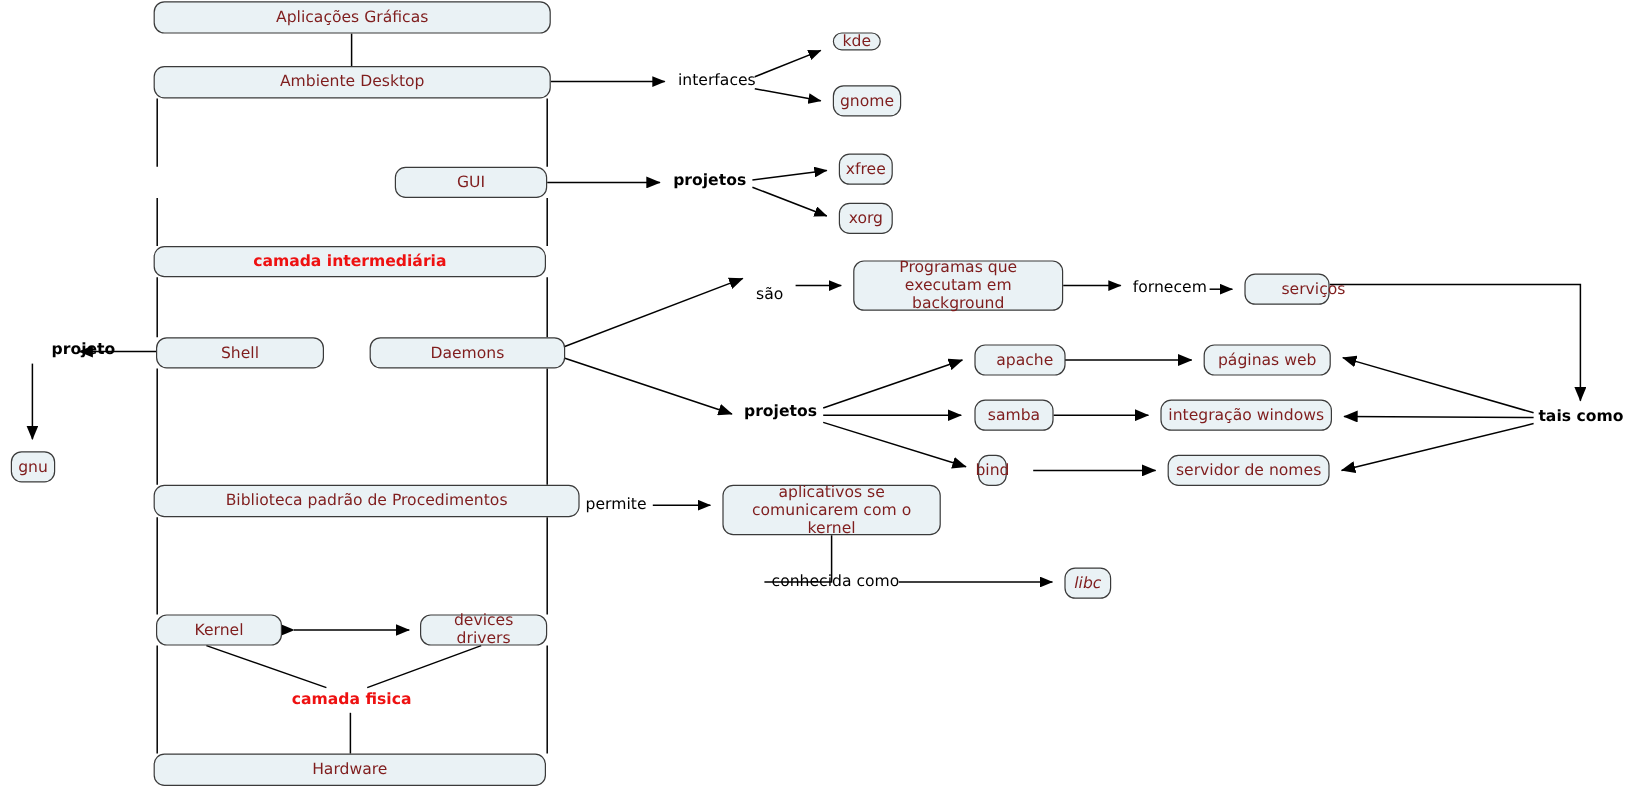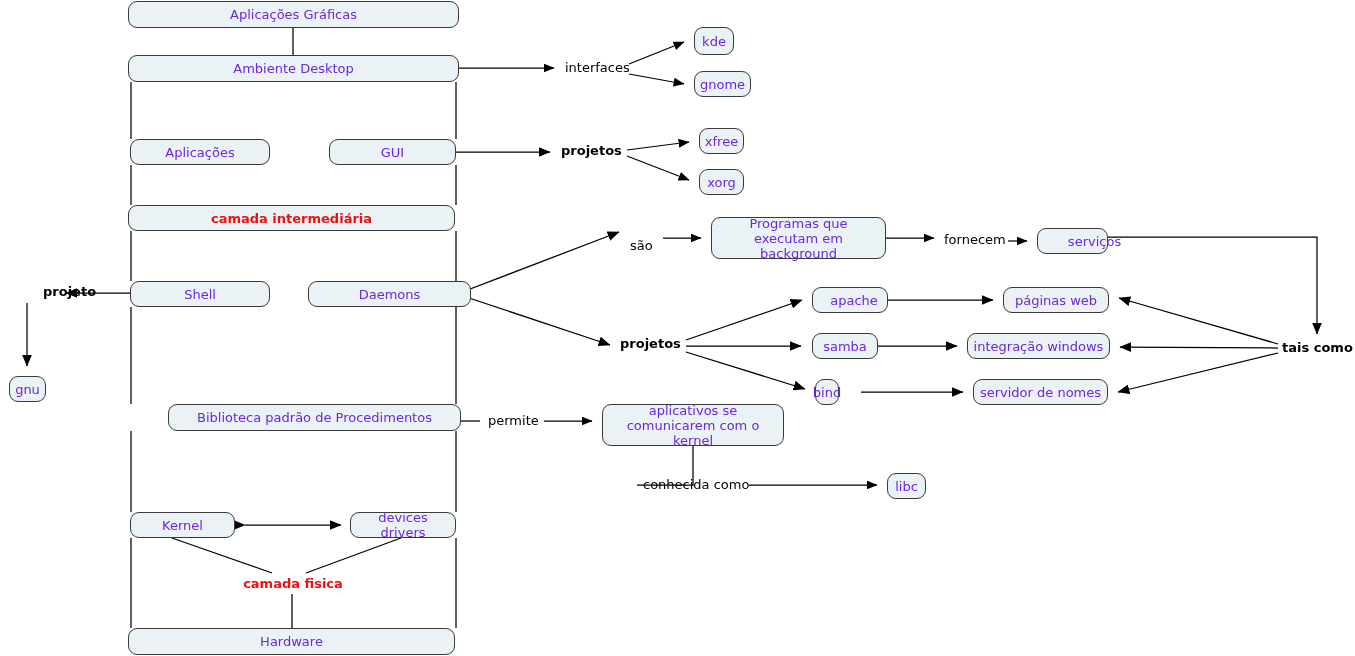--- a/index.html
+++ b/index.html
@@ -9,21 +9,21 @@
   .node{
     position:absolute;
     box-sizing:border-box;
     background:#eaf2f5;
     border:1.3px solid #3a3a3a;
     border-radius:9px;
     display:flex;
     align-items:center;
     justify-content:center;
     text-align:center;
-    color:#6d28d9;
+    color:#7f1d1d;
     font-size:13px;
     line-height:15px;
     white-space:pre-line;
     padding:0 4px;
   }
   .node.red{color:#ee1111;font-weight:bold;}
   .lbl{
     position:absolute;
     color:#000000;
     font-size:13px;
@@ -123,38 +123,37 @@
       <path d="M292,594 L292,628"></path>
 
       <path d="M131,538 L131,628"></path>
       <path d="M456,538 L456,628"></path>
 
     </g>
   </svg>
 
   <div class="node" style="left:128px;top:1px;width:331px;height:27px;">Aplicações Gráficas</div>
   <div class="node" style="left:128px;top:55px;width:331px;height:27px;">Ambiente Desktop</div>
-  <div class="node" style="left:130px;top:139px;width:140px;height:26px;">Aplicações</div>
   <div class="node" style="left:329px;top:139px;width:127px;height:26px;">GUI</div>
   <div class="node red" style="left:128px;top:205px;width:327px;height:26px;">camada intermediária</div>
   <div class="node" style="left:130px;top:281px;width:140px;height:26px;">Shell</div>
   <div class="node" style="left:308px;top:281px;width:163px;height:26px;">Daemons</div>
-  <div class="node" style="left:128px;top:404px;width:293px;height:27px;margin-left:40px;">Biblioteca padrão de Procedimentos</div>
+  <div class="node" style="left:128px;top:404px;width:355px;height:27px;">Biblioteca padrão de Procedimentos</div>
   <div class="node" style="left:130px;top:512px;width:105px;height:26px;">Kernel</div>
   <div class="node" style="left:350px;top:512px;width:106px;height:26px;">devices drivers</div>
 
   <div class="lbl bold" style="left:232px;top:572px;width:122px;height:22px;color:#ee1111;justify-content:center;">camada fisica</div>
 
   <div class="node" style="left:128px;top:628px;width:327px;height:27px;">Hardware</div>
 
   <div class="node" style="left:9px;top:376px;width:37px;height:26px;">gnu</div>
   <div class="lbl bold" style="left:2px;top:284px;margin-left:41px;">projeto</div>
 
   <div class="lbl" style="left:565px;top:60px;">interfaces</div>
-  <div class="node" style="left:694px;top:27px;width:40px;height:28px;">kde</div>
+  <div class="node" style="left:694px;top:27px;width:40px;height:15px;">kde</div>
   <div class="node" style="left:694px;top:71px;width:57px;height:26px;">gnome</div>
 
   <div class="lbl bold" style="left:561px;top:143px;">projetos</div>
   <div class="node" style="left:699px;top:128px;width:45px;height:26px;">xfree</div>
   <div class="node" style="left:699px;top:169px;width:45px;height:26px;">xorg</div>
 
   <div class="lbl" style="left:630px;top:238px;">são</div>
   <div class="node" style="left:711px;top:217px;width:175px;height:42px;">Programas que
 executam em background</div>
   <div class="lbl" style="left:944px;top:232px;">fornecem</div>
@@ -168,15 +167,15 @@
   <div class="node" style="left:1003px;top:287px;width:106px;height:26px;">páginas web</div>
   <div class="node" style="left:967px;top:333px;width:143px;height:26px;">integração windows</div>
   <div class="node" style="left:973px;top:379px;width:135px;height:26px;">servidor de nomes</div>
 
   <div class="lbl bold" style="left:1282px;top:340px;">tais como</div>
 
   <div class="lbl" style="left:488px;top:413px;">permite</div>
   <div class="node" style="left:602px;top:404px;width:182px;height:42px;">aplicativos se
 comunicarem com o kernel</div>
   <div class="lbl" style="left:643px;top:477px;">conhecida como</div>
-  <div class="node" style="left:887px;top:473px;width:39px;height:26px;">libc</div>
+  <div class="node" style="left:887px;top:473px;width:39px;height:26px;font-style:italic;">libc</div>
 
 </div>
 
 </body></html>

